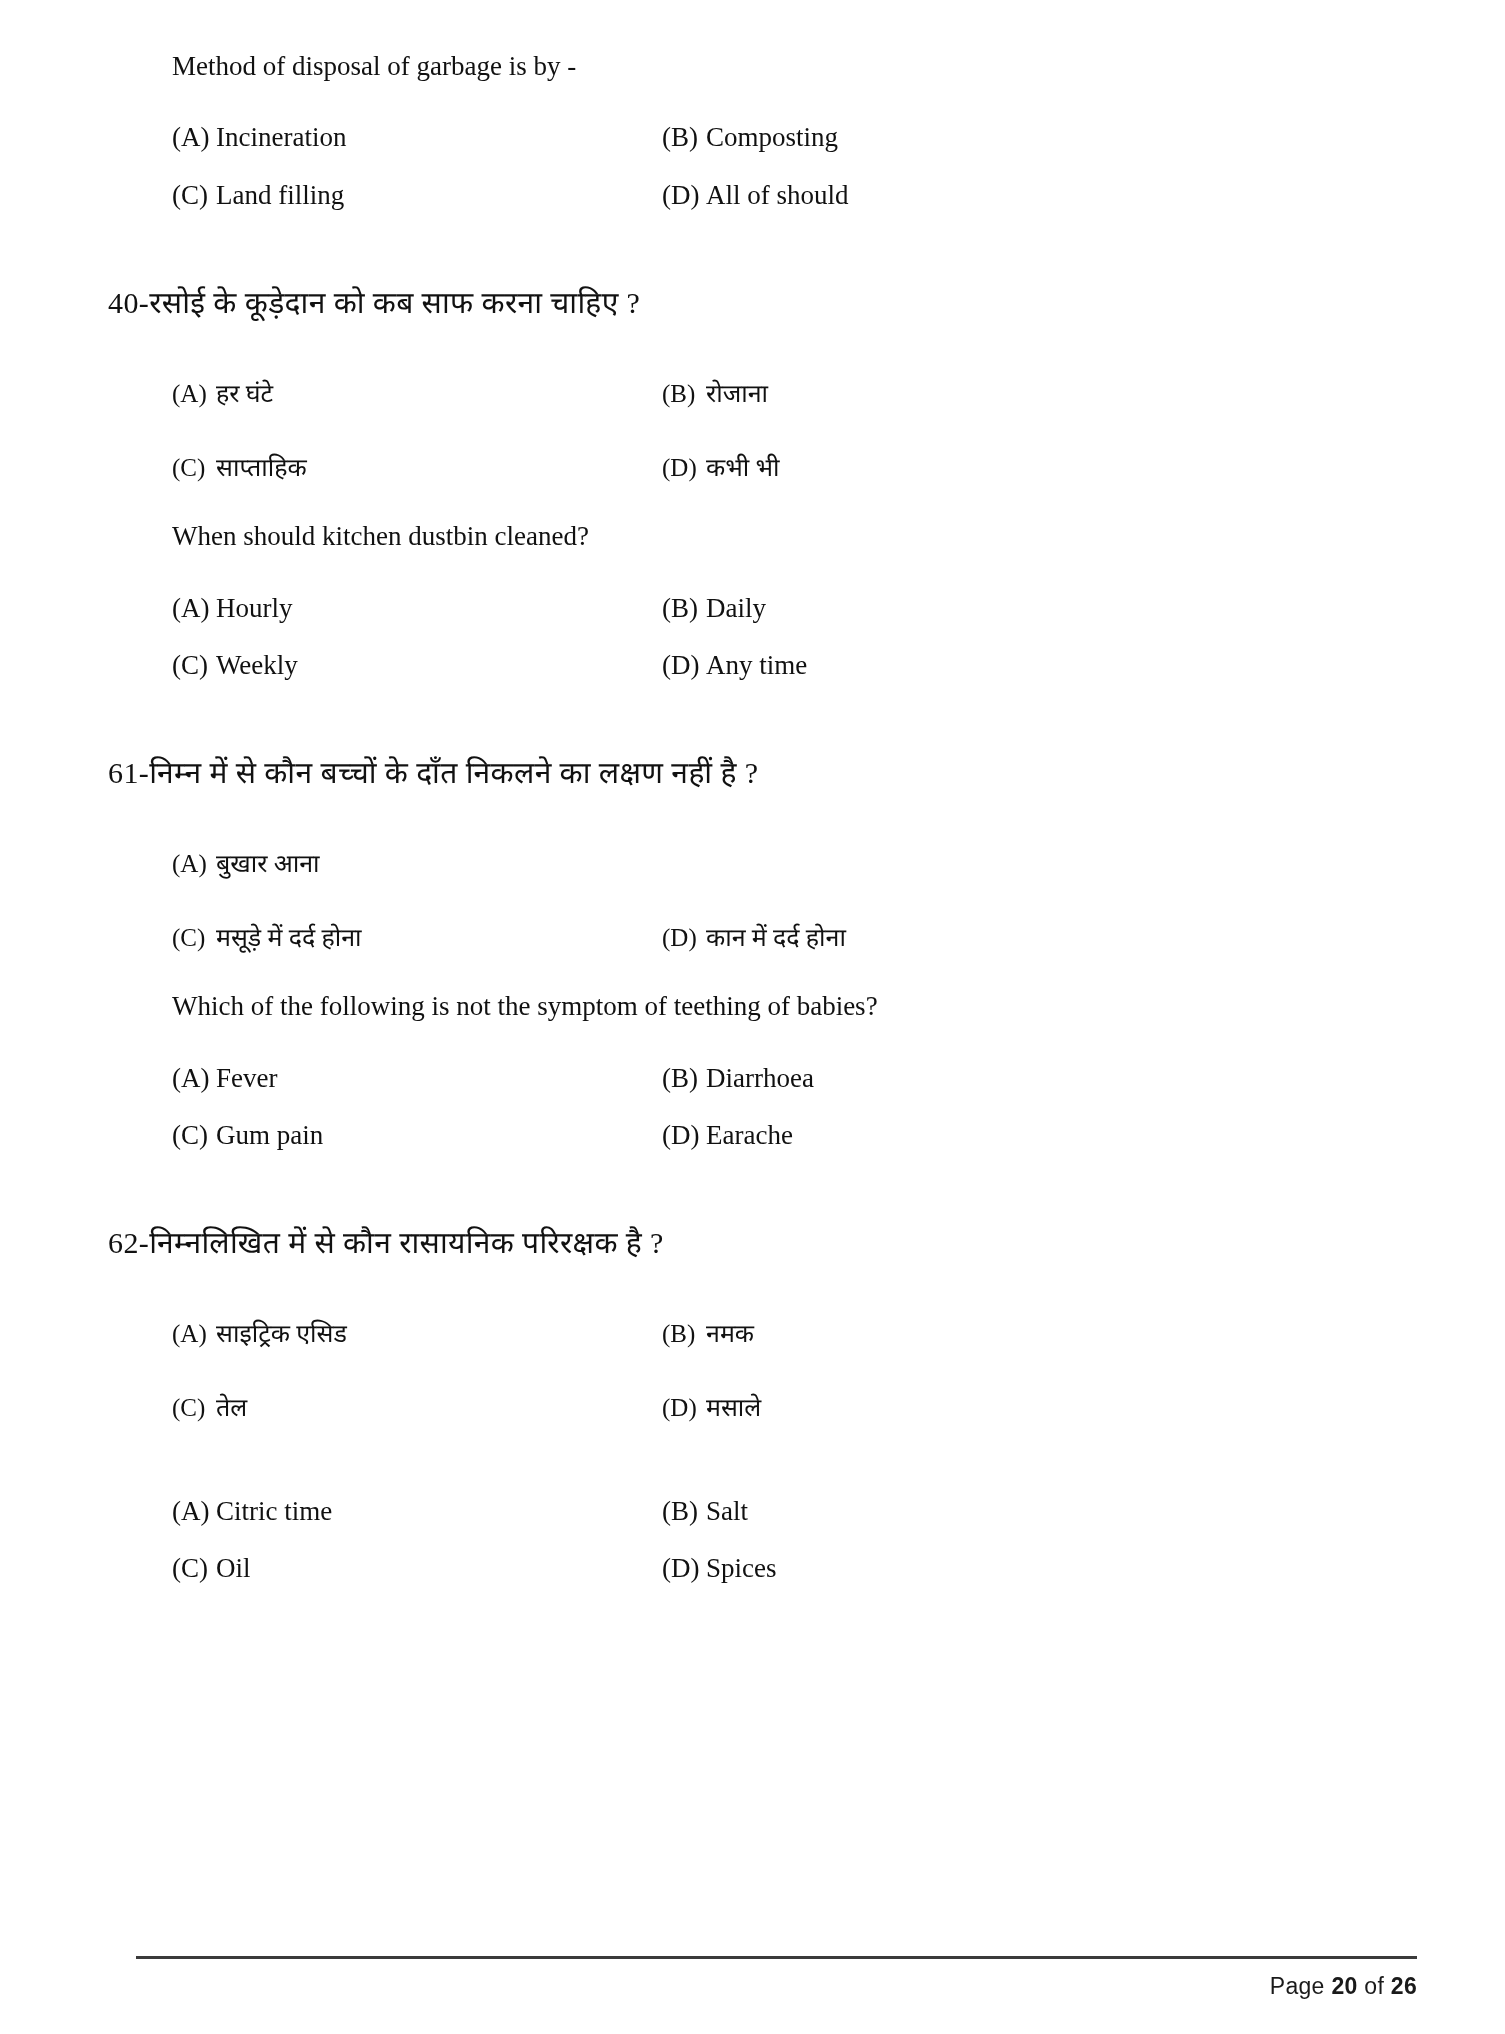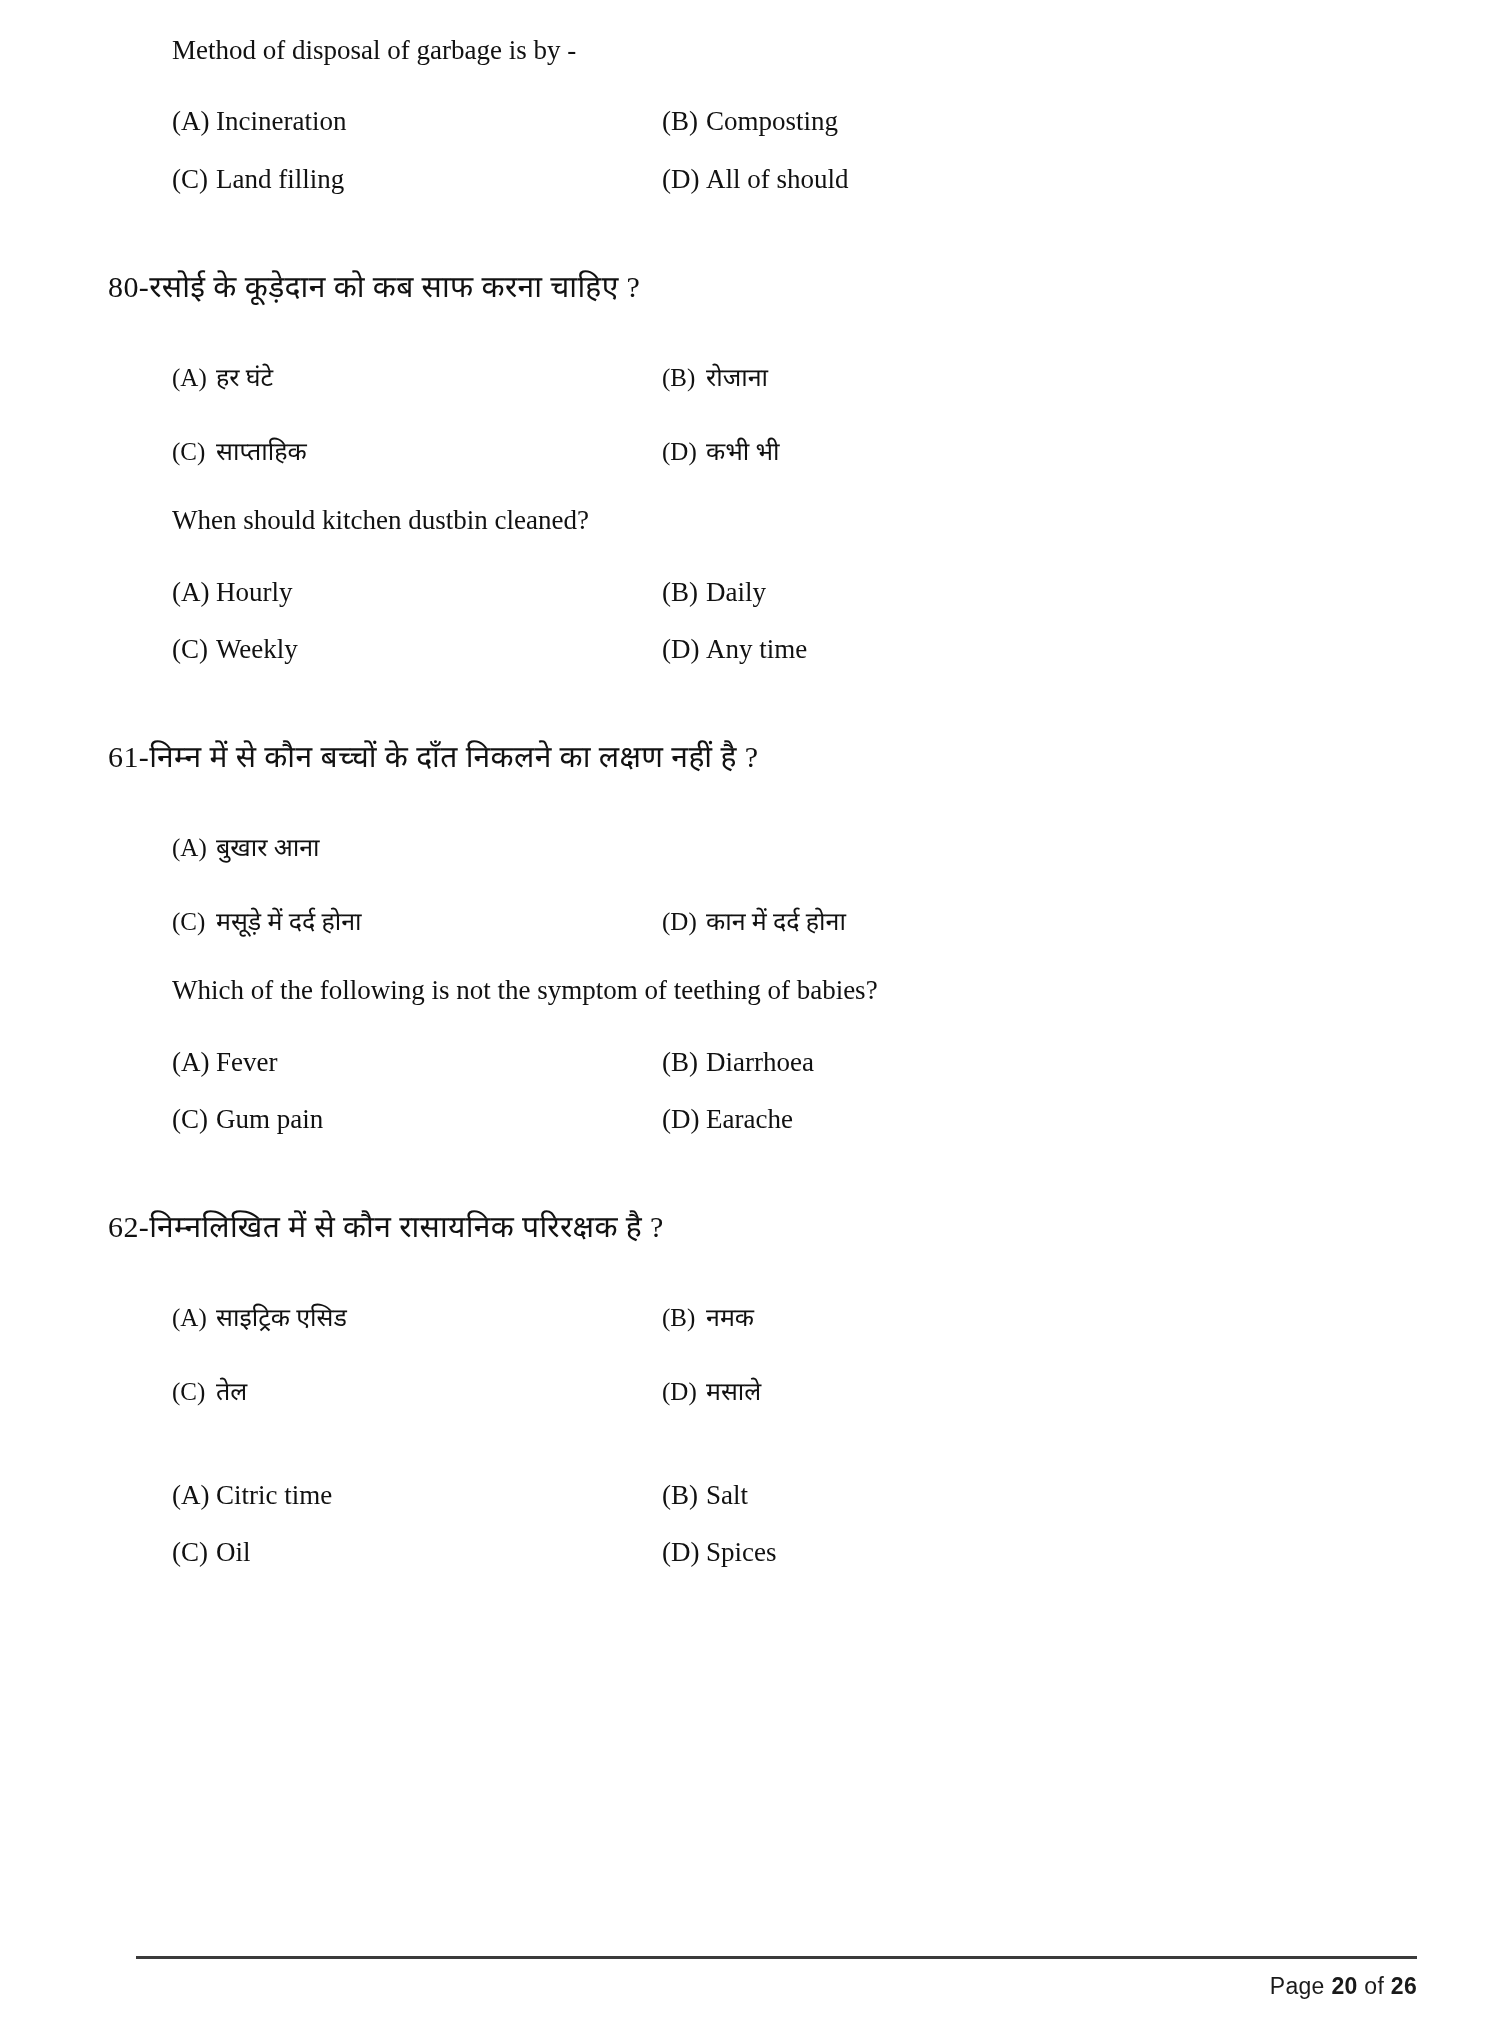--- a/index.html
+++ b/index.html
@@ -10,21 +10,21 @@
   body {
     font-family: "Liberation Serif", "DejaVu Serif", serif;
     color: #111111;
   }
   .page {
     position: relative;
     width: 1505px;
     height: 2034px;
     background: #ffffff;
     box-sizing: border-box;
-    padding: 32px 120px 0 138px;
+    padding: 48px 120px 0 138px;
     overflow: hidden;
   }
   .q-block {
     margin-bottom: 0;
   }
   .stem {
     font-size: 27px;
     line-height: 1.35;
     white-space: nowrap;
   }
@@ -108,21 +108,21 @@
       </div>
       <div class="opt opt-right">
         <span class="opt-label">(D)</span><span>All of should</span>
       </div>
     </div>
   </div>
 
   <div class="gap-xl"></div>
 
   <div class="q-block">
-    <div class="stem stem-hindi"><span>80-</span><span>रसोई के कूड़ेदान को कब साफ करना चाहिए ?</span></div>
+    <div class="stem stem-hindi"><span>40-</span><span>रसोई के कूड़ेदान को कब साफ करना चाहिए ?</span></div>
     <div class="gap-sm"></div>
     <div class="opt-row">
       <div class="opt opt-hindi opt-left">
         <span class="opt-label">(A)</span><span>हर घंटे</span>
       </div>
       <div class="opt opt-hindi opt-right">
         <span class="opt-label">(B)</span><span>रोजाना</span>
       </div>
     </div>
     <div class="opt-row">

